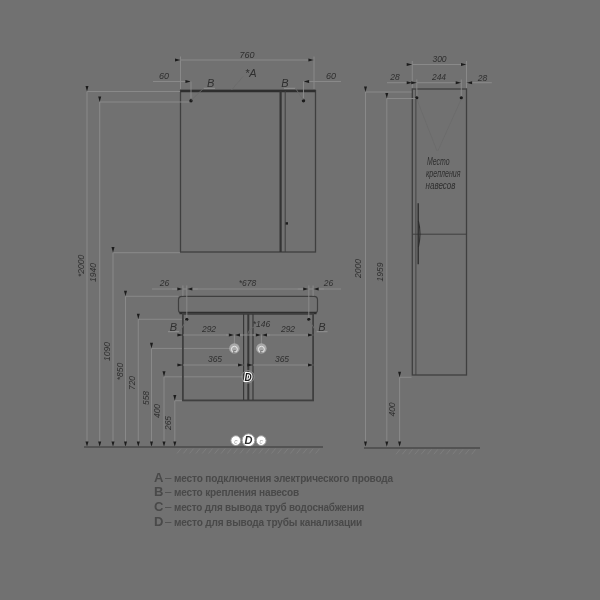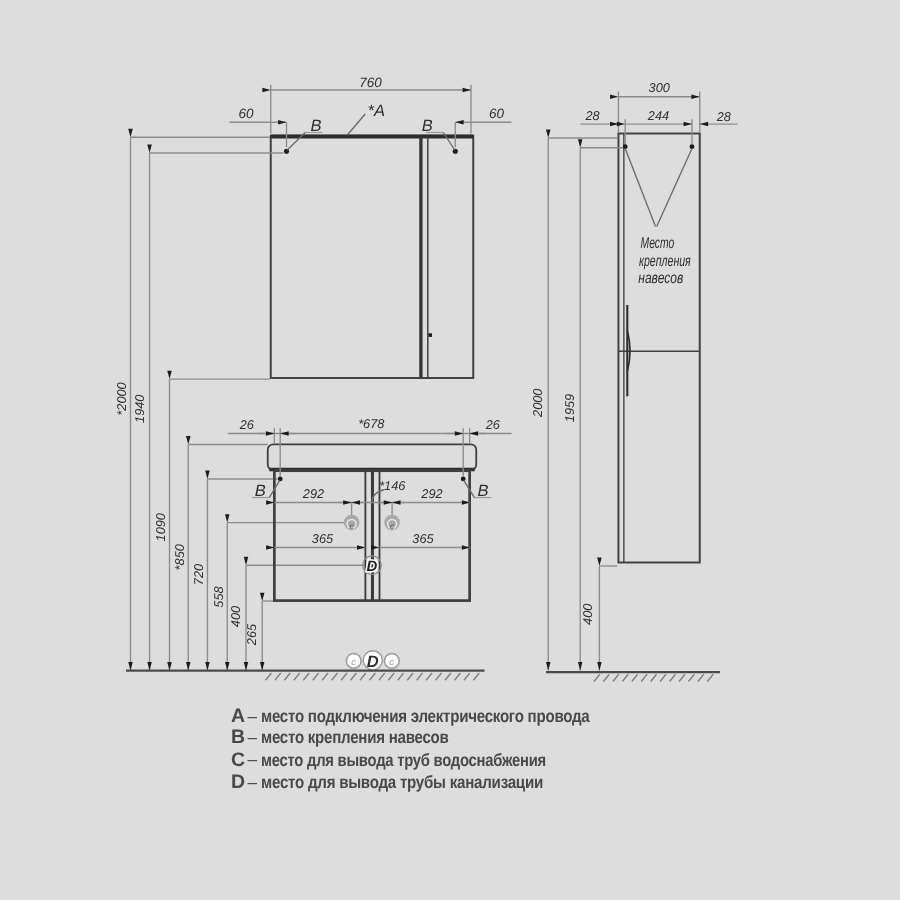--- a/index.html
+++ b/index.html
@@ -1,16 +1,16 @@
 <!DOCTYPE html>
 <html><head>
 <meta charset="utf-8">
 <style>
 html,body{margin:0;padding:0;background:#fff;}
-#page{width:600px;height:600px;position:relative;background:#bef264;font-family:"Liberation Sans",sans-serif;filter:grayscale(1);}
+#page{width:600px;height:600px;position:relative;background:#d946ef;font-family:"Liberation Sans",sans-serif;filter:grayscale(1);}
 svg text{font-family:"Liberation Sans",sans-serif;}
 </style>
 </head>
 <body>
 <div id="page">
 <svg width="600" height="600" viewBox="0 0 600 600" opacity="0.999">
 <defs>
 <marker id="ar" markerWidth="7" markerHeight="5" refX="6" refY="2.5" orient="auto" markerUnits="userSpaceOnUse">
           <path d="M6,2.5 L0.4,1 L0.4,4 z" fill="#1c1c1c"></path>
         </marker>

